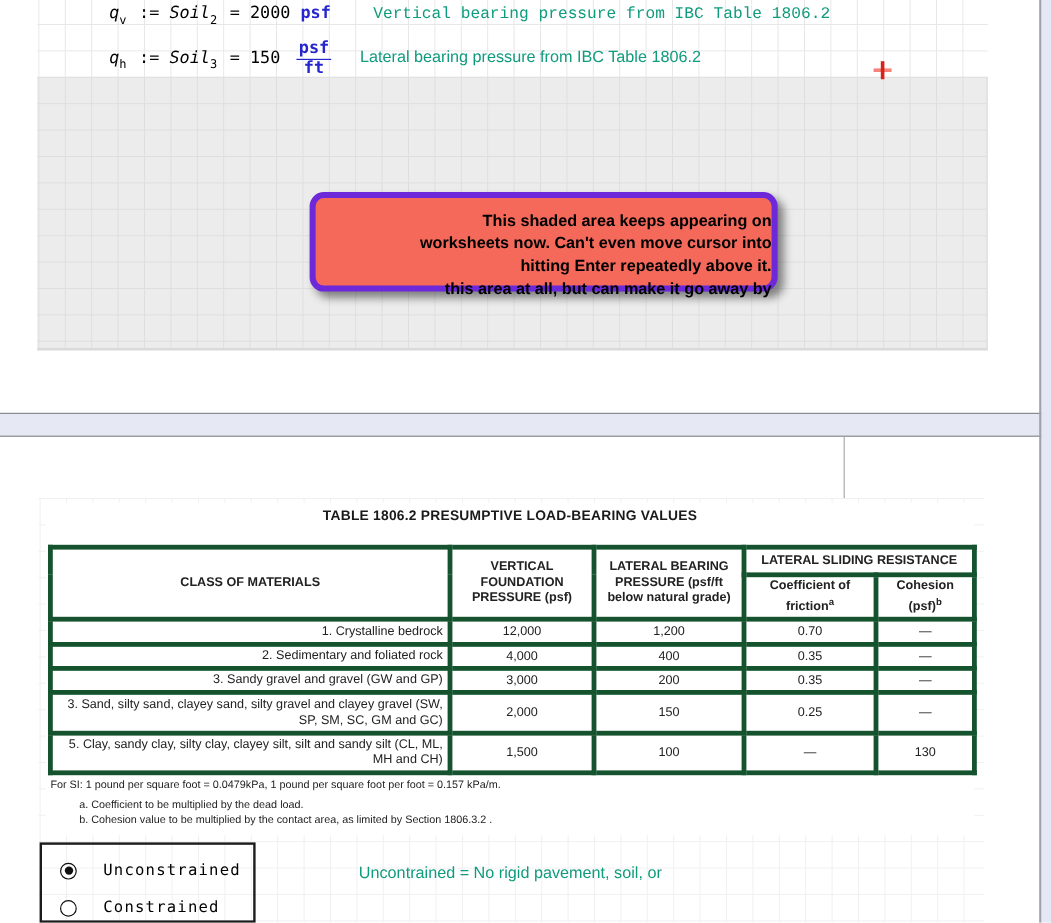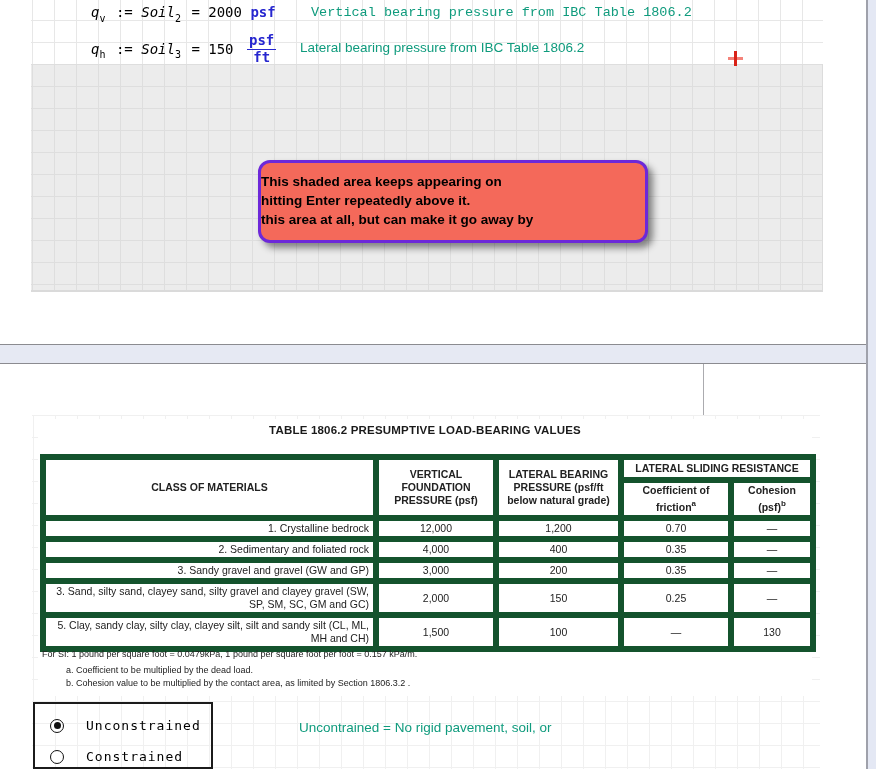--- a/index.html
+++ b/index.html
@@ -47,23 +47,23 @@
   }
   .annotation2 { position:absolute; color:#0f9b7d; font-size:13.5px; line-height:18.5px; white-space:nowrap; }
 
   
   .crosshair-h { position:absolute; left:728px; top:57px; width:15px; height:3px; background:#f4837a; }
   .crosshair-v { position:absolute; left:734px; top:51px; width:3px; height:15px; background:#d92217; }
 
   
   .callout {
     position:absolute; left:258px; top:160px; width:390px; height:83px;
-    background:#f4695a; border:3px solid #6d28d9; border-radius:12px;
+    background:#f4695a; border:5px solid #6d28d9; border-radius:12px;
     box-shadow:5px 5px 7px rgba(0,0,0,0.45);
-    text-align:left; padding-top:9px;
+    text-align:right; padding-top:9px;
     font-weight:bold; font-size:13.5px; line-height:19px; color:#000;
   }
   .callout span { display:block; }
 
   
   .divider-band {
     position:absolute; left:0; top:344px; width:868px; height:20px;
     background:#e6e9f3; border-top:1px solid #8b8b90; border-bottom:1px solid #8b8b90;
   }
   .margin-line { position:absolute; left:703px; top:364px; width:1px; height:87px; background:#ababaf; }
@@ -81,21 +81,21 @@
     position:absolute; left:40px; top:424px; width:770px; text-align:center;
     font-weight:bold; font-size:11.5px; color:#1a1a1a; letter-spacing:0.2px;
   }
 
   
   table.ibc {
     position:absolute; left:40px; top:454px; width:770px;
     border-collapse:collapse; table-layout:fixed;
     font-size:10.5px; color:#222;
   }
-  table.ibc th, table.ibc td { border:6px solid #14532d; text-align:center; vertical-align:middle; padding:1px 4px; }
+  table.ibc th, table.ibc td { border:4px solid #14532d; text-align:center; vertical-align:middle; padding:1px 4px; }
   table.ibc { border:2px solid #3a3a3a; }
   table.ibc thead th { font-weight:bold; font-size:10.5px; line-height:13px; }
   table.ibc td.mat { text-align:right; padding-left:6px; line-height:13px; }
   table.ibc tbody td { font-size:10.5px; }
   .r1 { height:21px; } .r2 { height:20px; } .r3 { height:20px; } .r4 { height:34px; } .r5 { height:33px; }
   .hdr-group { height:23px; }
   sup { font-size:8px; }
 
   
   .fn-main { position:absolute; left:42px; top:649px; font-size:9px; color:#222; }
@@ -147,20 +147,21 @@
 <div class="annotation" style="left:311px; top:5px;font-family:Liberation Mono, monospace;">Vertical bearing pressure from IBC Table 1806.2</div>
 <div class="annotation" style="left:300px; top:40px;">Lateral bearing pressure from IBC Table 1806.2</div>
 
 <div>
   <div class="crosshair-h"></div>
   <div class="crosshair-v"></div>
 </div>
 
 <div class="callout">
   <span>This shaded area keeps appearing on</span>
+  <span>worksheets now. Can't even move cursor into</span>
   <span>hitting Enter repeatedly above it.</span>
   <span>this area at all, but can make it go away by</span>
 </div>
 
 <div class="divider-band"></div>
 <div class="margin-line"></div>
 
 <div class="grid-faint"></div>
 <div class="white-block"></div>
 

